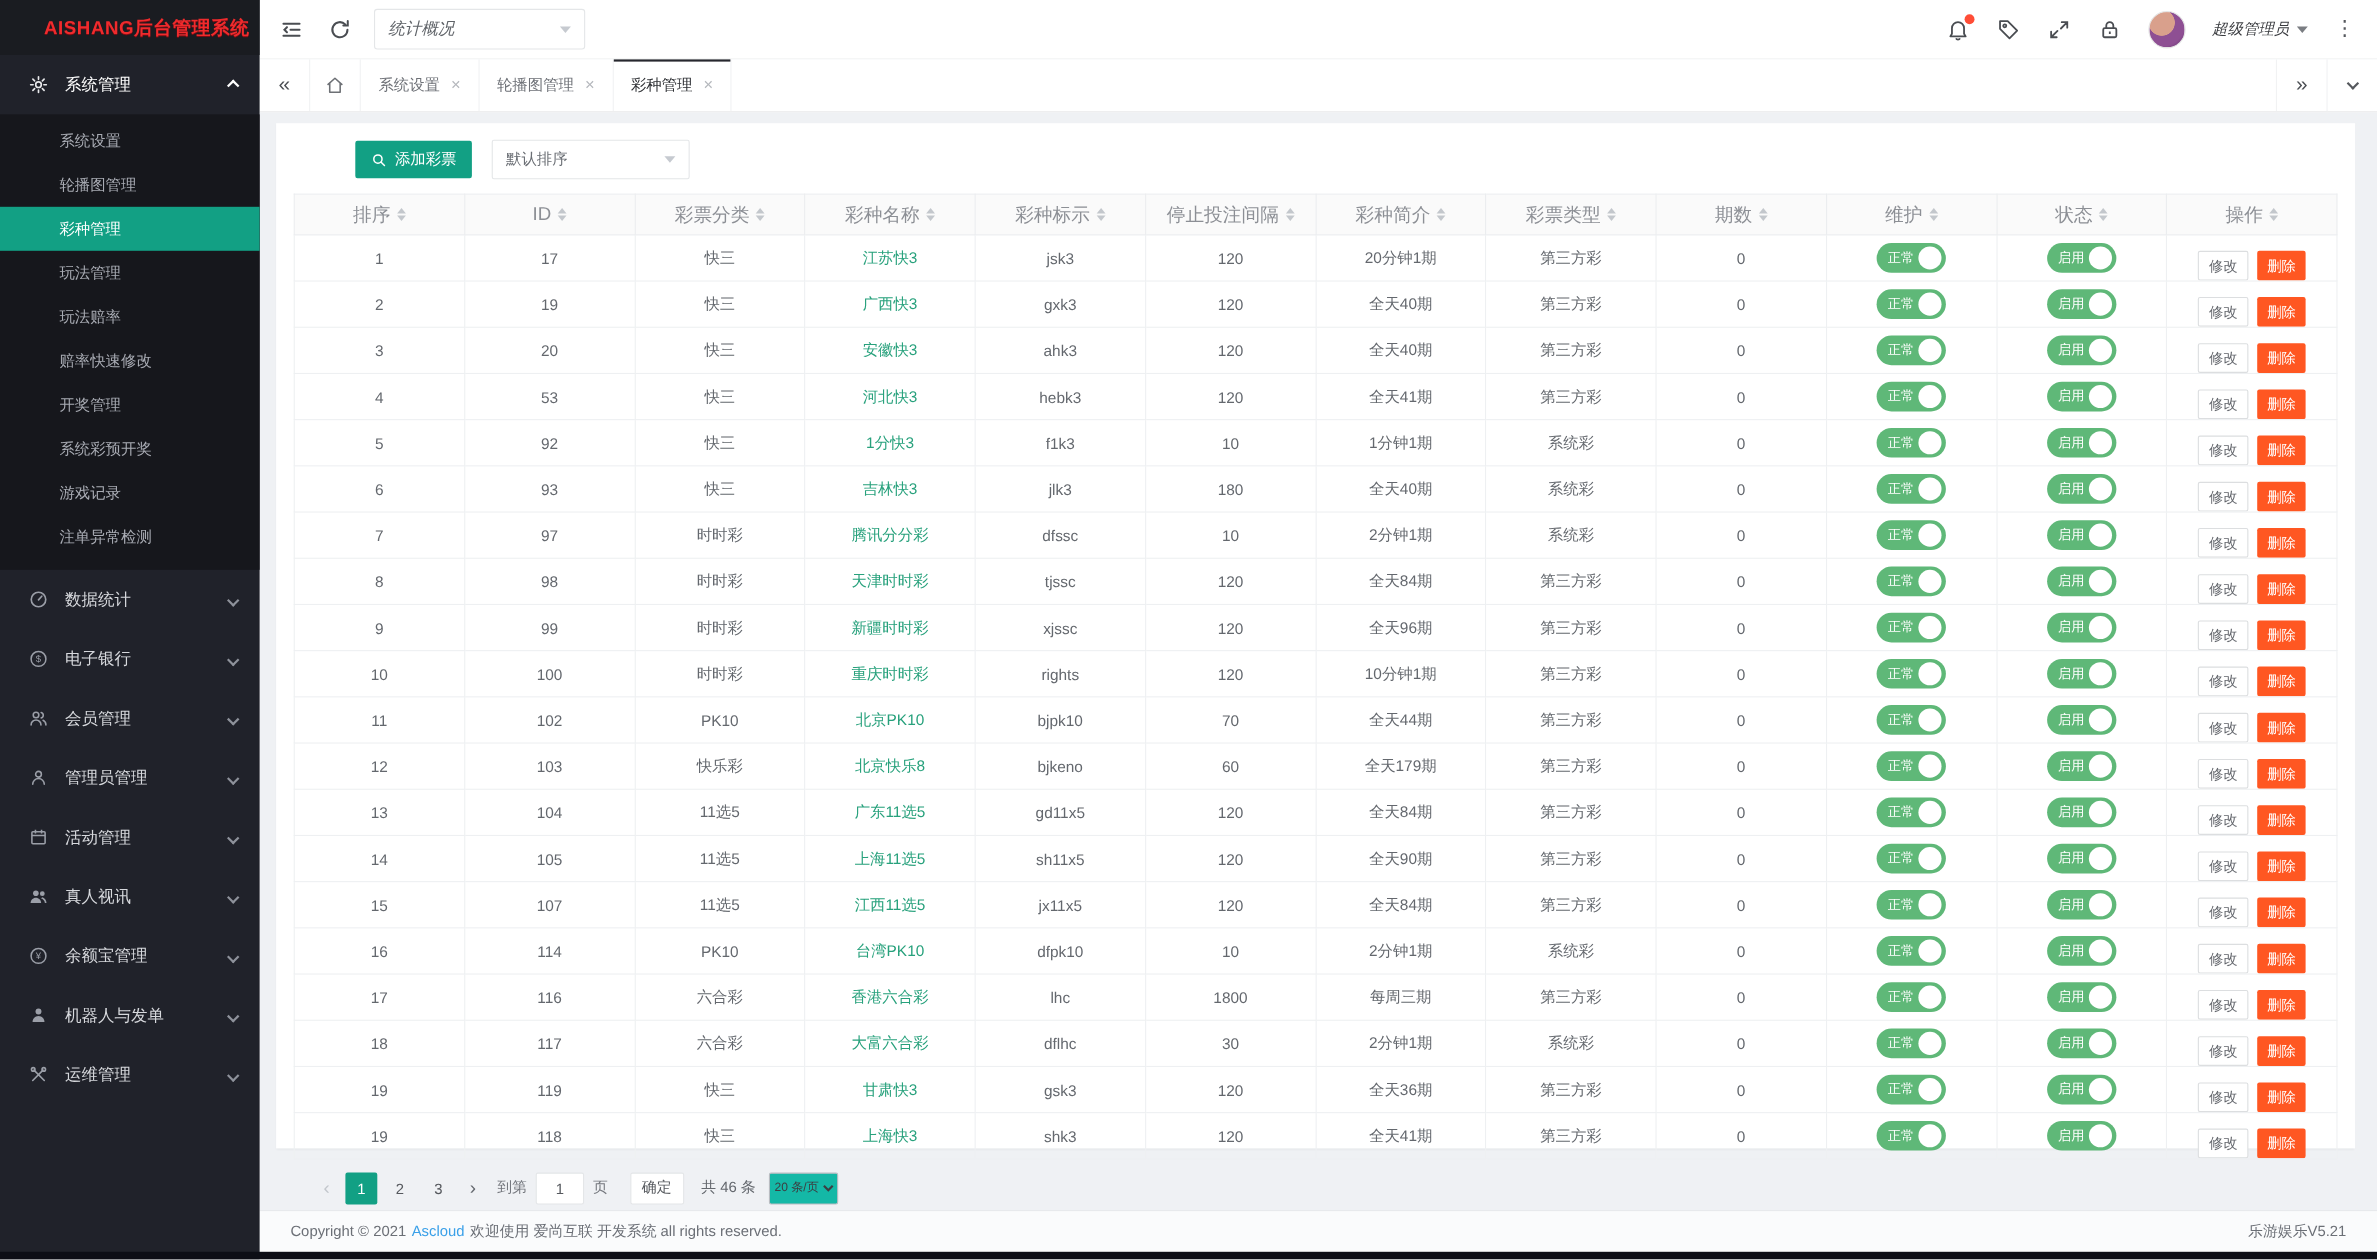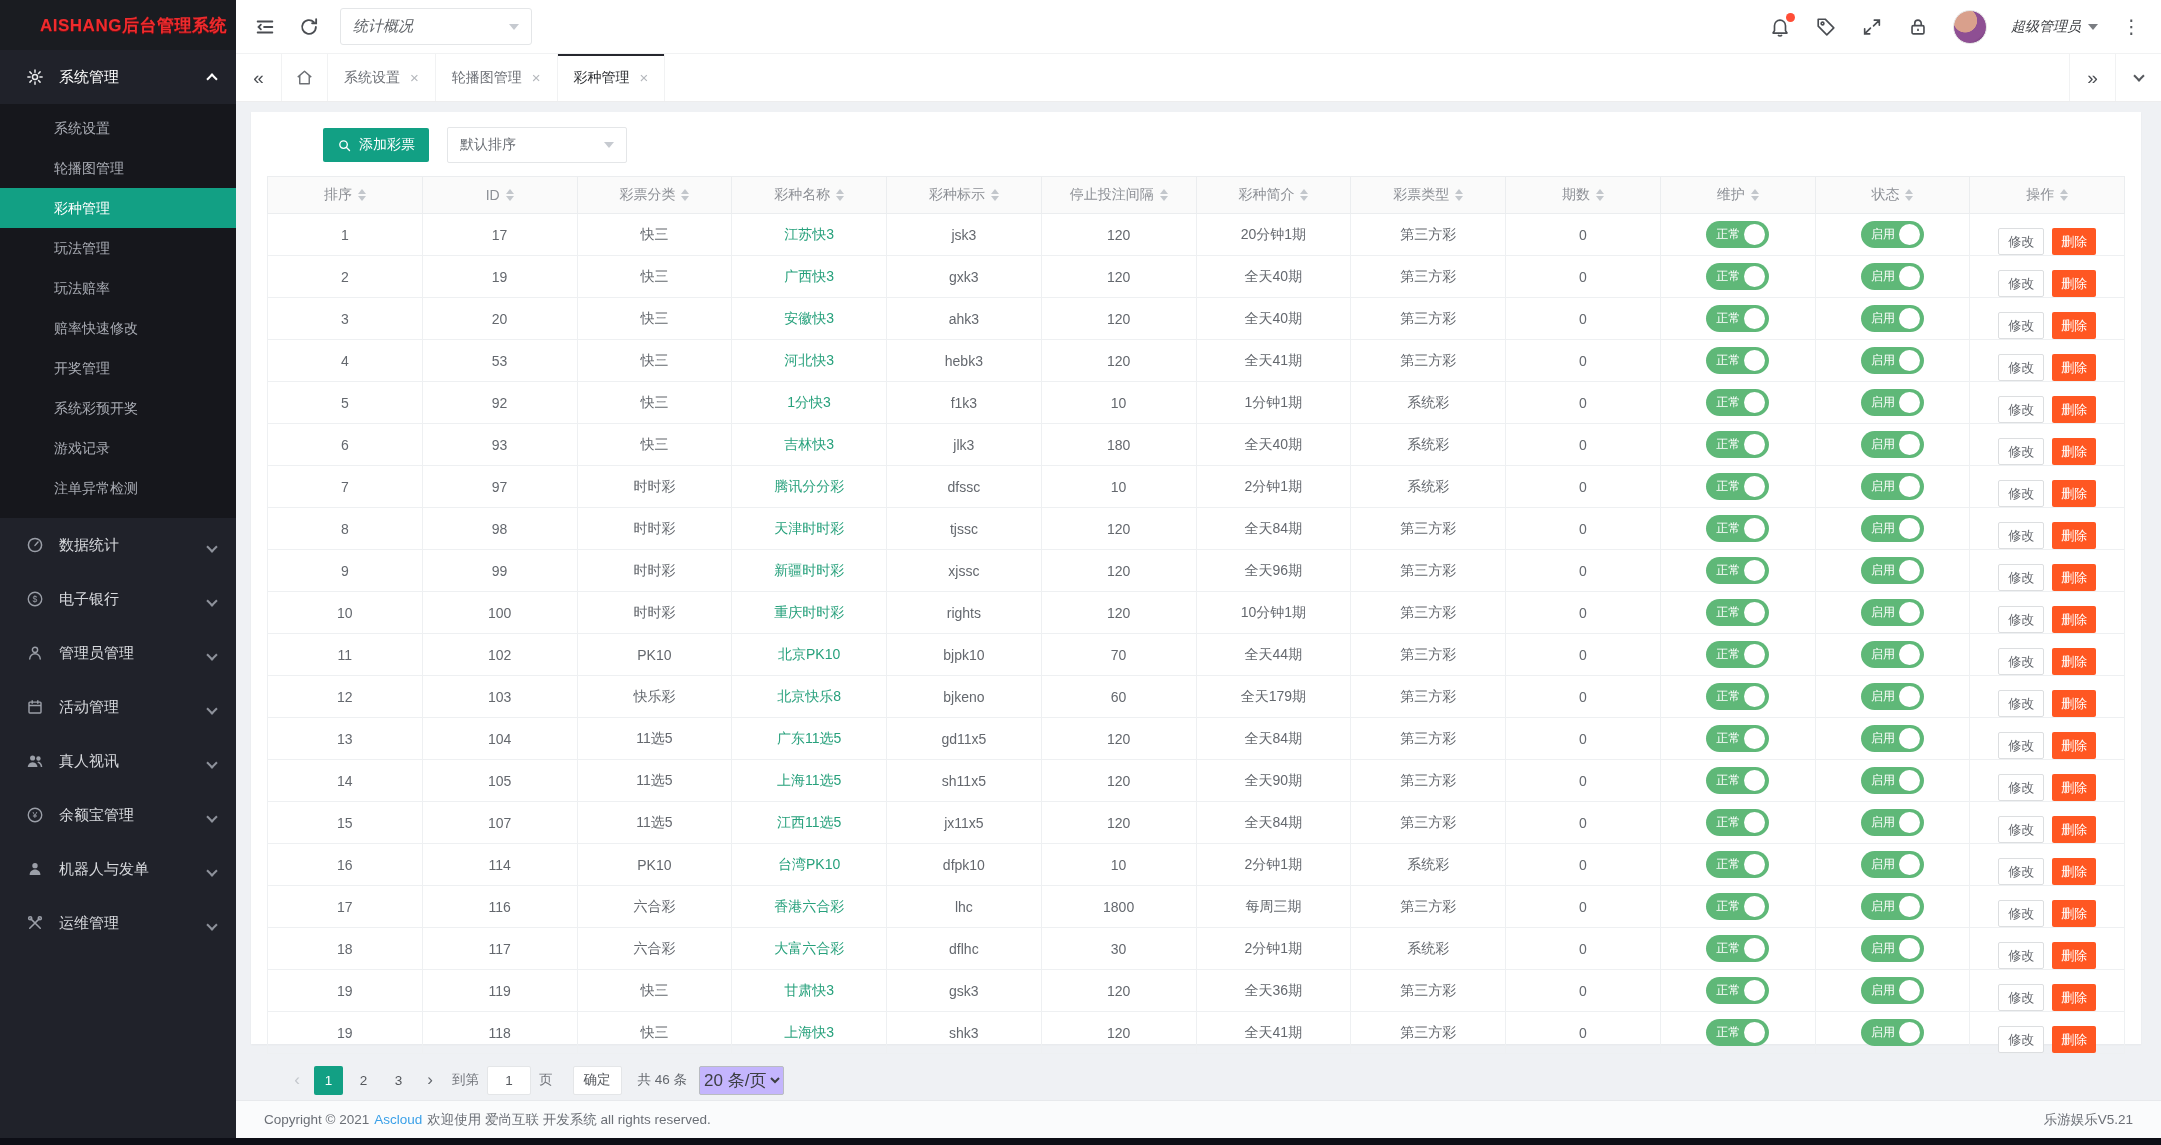--- a/index.html
+++ b/index.html
@@ -51,21 +51,21 @@
   
   .content { position:absolute; left:236px; top:103px; right:0; bottom:0; background:#eff1f4; }
   .card { position:absolute; left:15px; right:20px; top:9px; height:932px; background:#ffffff; box-shadow:0 1px 2px rgba(0,0,0,.04); padding:13px 16px 0; }
   .toolbar { display:flex; align-items:center; margin:2px 0 13px 14px; }
   .add-btn { height:34px; display:inline-flex; align-items:center; gap:7px; background:#12a084; color:#ffffff; border:none; border-radius:2px; padding:0 14px; font-size:14px; cursor:pointer; font-family:inherit;margin-left:42px; }
   .add-btn svg { width:15px; height:15px; }
   .sort-select { margin-left:18px; width:180px; height:36px; border:1px solid #e4e6e8; border-radius:2px; display:flex; align-items:center; padding:0 12px; color:#6a6e74; font-size:14px; cursor:pointer; }
 
   
   table { width:100%; border-collapse:collapse; table-layout:fixed; }
-  thead th { height:37px; background:#fafafa; border-top:1px solid #ebedef; border-bottom:1px solid #ebedef; border-right:1px solid #ebedef; color:#8c8f95; font-weight:normal; font-size:14px; cursor:pointer; }
+  thead th { height:37px; background:#fafafa; border-top:1px solid #ebedef; border-bottom:1px solid #ebedef; border-right:1px solid #ebedef; color:#8c8f95; font-weight:normal; font-size:17px; cursor:pointer; }
   thead th:first-child { border-left:1px solid #ebedef; }
   .th-wrap { display:inline-flex; align-items:center; }
   .caret { display:inline-flex; flex-direction:column; gap:2px; margin-left:6px; }
   .caret i { width:0; height:0; border-left:4px solid transparent; border-right:4px solid transparent; }
   .caret .up { border-bottom:5px solid #c3c7cc; }
   .caret .dn { border-top:5px solid #c3c7cc; }
   tbody td { height:39px; text-align:center; color:#64686e; font-size:14px; border-bottom:1px solid #eef0f2; border-right:1px solid #eef0f2; overflow:hidden; white-space:nowrap; }
   tbody td:first-child { border-left:1px solid #eef0f2; }
   .name-link { color:#27a17c; text-decoration:none; cursor:pointer; }
   .toggle { display:inline-flex; align-items:center; height:27px; background:#5fb878; border-radius:14px; padding:0 4px 0 10px; cursor:pointer; }
@@ -77,21 +77,21 @@
   
   .pagination { display:flex; align-items:center; height:52px; padding-left:16px; color:#64686e; font-size:13.5px; }
   .pg-arrow { width:28px; text-align:center; font-size:17px; color:#c3c7cc; cursor:pointer; }
   .pg-arrow.next { color:#64686e; }
   .pg-num { min-width:29px; height:29px; line-height:29px; text-align:center; margin:0 3px; border-radius:2px; cursor:pointer; color:#55585d; }
   .pg-num.active { background:#12a084; color:#ffffff; }
   .pg-text { margin:0 8px; color:#74777d; }
   .pg-input { width:44px; height:29px; border:1px solid #e4e6e8; border-radius:2px; text-align:center; color:#55585d; font-size:13.5px; font-family:inherit; }
   .pg-btn { height:29px; padding:0 10px; margin:0 10px 0 12px; background:#ffffff; border:1px solid #e4e6e8; border-radius:2px; color:#55585d; font-size:13.5px; cursor:pointer; font-family:inherit; }
   .pg-total { margin:0 12px 0 6px; color:#64686e; }
-  .pg-size { height:29px; border:1px solid #b9bcc1; border-radius:2px; color:#3c3e42; font-size:17px; font-family:inherit; background:#c4b5fd; }
+  .pg-size { height:29px; border:1px solid #b9bcc1; border-radius:2px; color:#3c3e42; font-size:11px; font-family:inherit; background:#14b8a6; }
 
   
   .footer { position:absolute; left:236px; right:0; bottom:7px; height:38px; background:#fafbfc; border-top:1px solid #e7e9ec; display:flex; align-items:center; padding:0 28px; color:#6b6f76; font-size:13.5px; z-index:3; }
   .footer a { color:#3aa0e8; text-decoration:none; margin:0 5px; cursor:pointer; }
   .footer .version { margin-left:auto; }
   .bottom-strip { position:absolute; left:0; right:0; bottom:0; height:7px; background:#0d0e16; z-index:10; }
 </style>
 </head>
 <body>
 
@@ -146,20 +146,31 @@
     <span class="mi-icon">
           <svg viewBox="0 0 24 24" fill="none" stroke="currentColor" stroke-width="1.8">
             <circle cx="12" cy="12" r="9"></circle>
             <text x="12" y="16.2" text-anchor="middle" font-size="11.5" fill="currentColor" stroke="none" font-family="sans-serif">$</text>
           </svg>
         </span>
     <span class="mi-label">电子银行</span>
     <span class="mi-chev"><span class="chev"></span></span>
   </div>
 
+  <div class="menu-section">
+    <span class="mi-icon">
+          <svg viewBox="0 0 24 24" fill="none" stroke="currentColor" stroke-width="1.9" stroke-linecap="round">
+            <circle cx="9" cy="8" r="3.4"></circle>
+            <path d="M3 20c0-3.3 2.7-6 6-6s6 2.7 6 6"></path>
+            <path d="M15.2 4.9a3.4 3.4 0 0 1 0 6.6M17.5 14.4c2.1 1 3.5 3.1 3.5 5.6"></path>
+          </svg>
+        </span>
+    <span class="mi-label">会员管理</span>
+    <span class="mi-chev"><span class="chev"></span></span>
+  </div>
 
   <div class="menu-section">
     <span class="mi-icon">
           <svg viewBox="0 0 24 24" fill="none" stroke="currentColor" stroke-width="1.9" stroke-linecap="round">
             <circle cx="12" cy="7.8" r="3.5"></circle>
             <path d="M5 20c0-3.9 3.1-7 7-7s7 3.1 7 7"></path>
           </svg>
         </span>
     <span class="mi-label">管理员管理</span>
     <span class="mi-chev"><span class="chev"></span></span>

